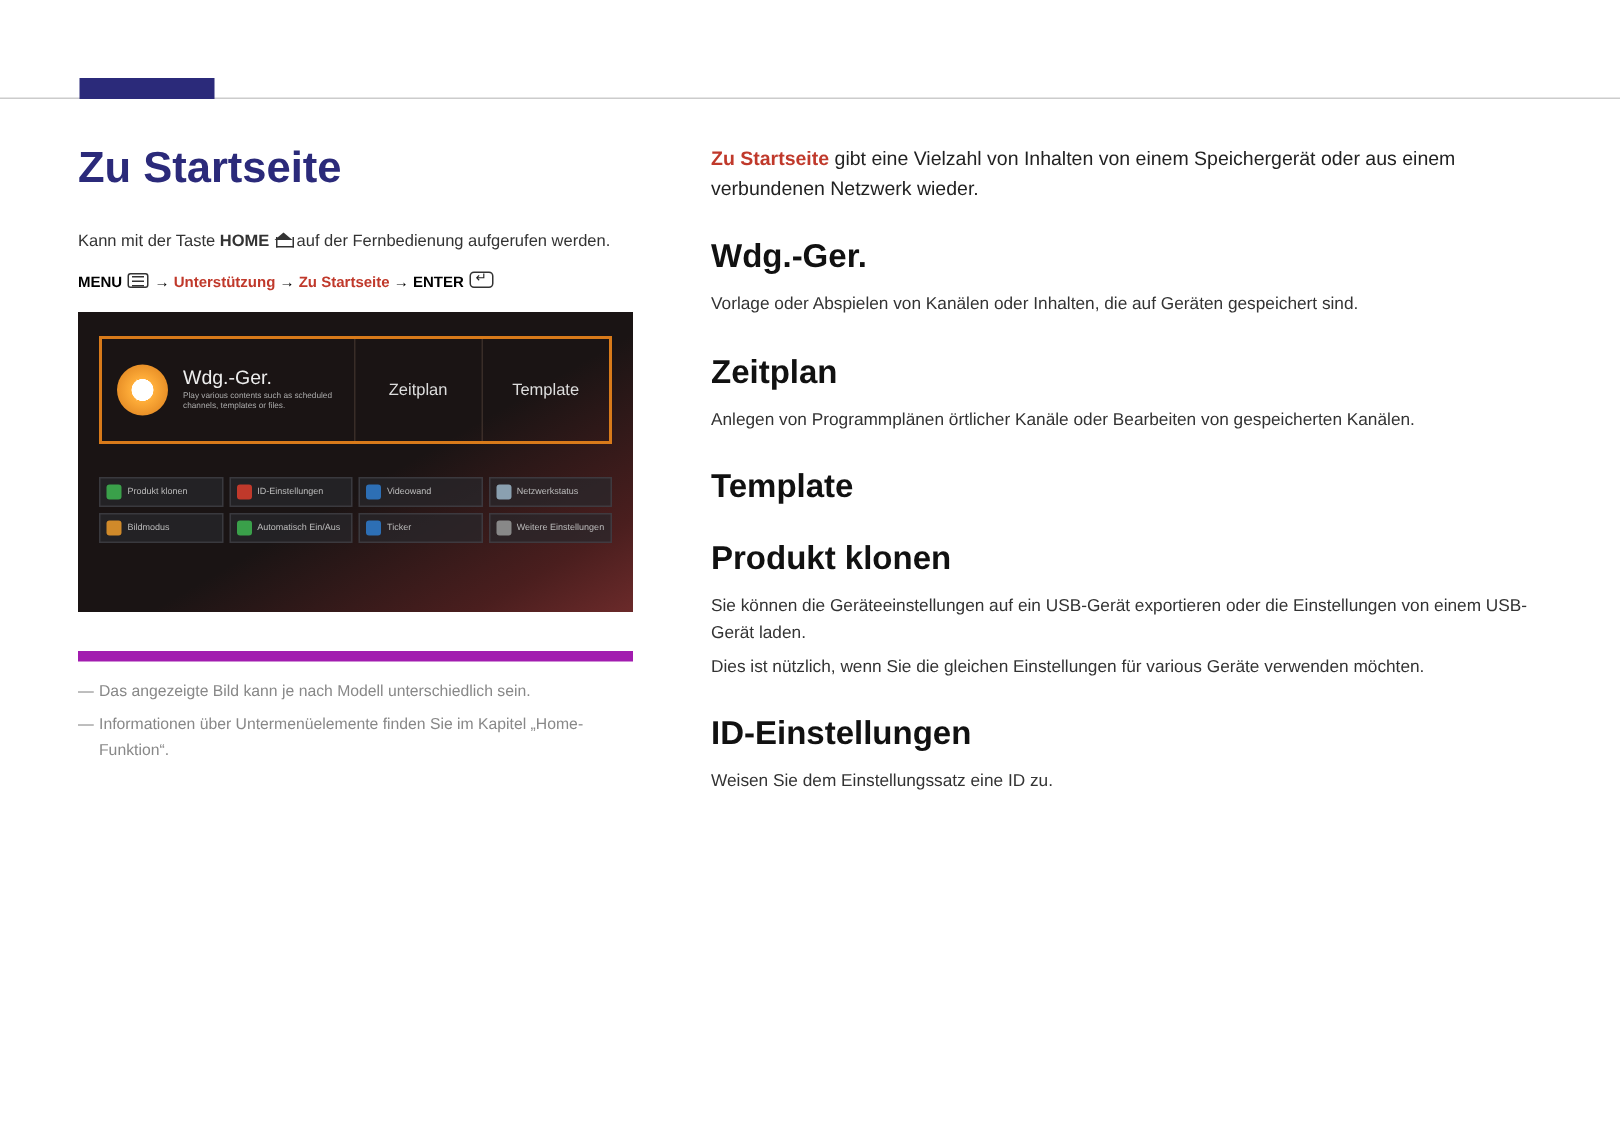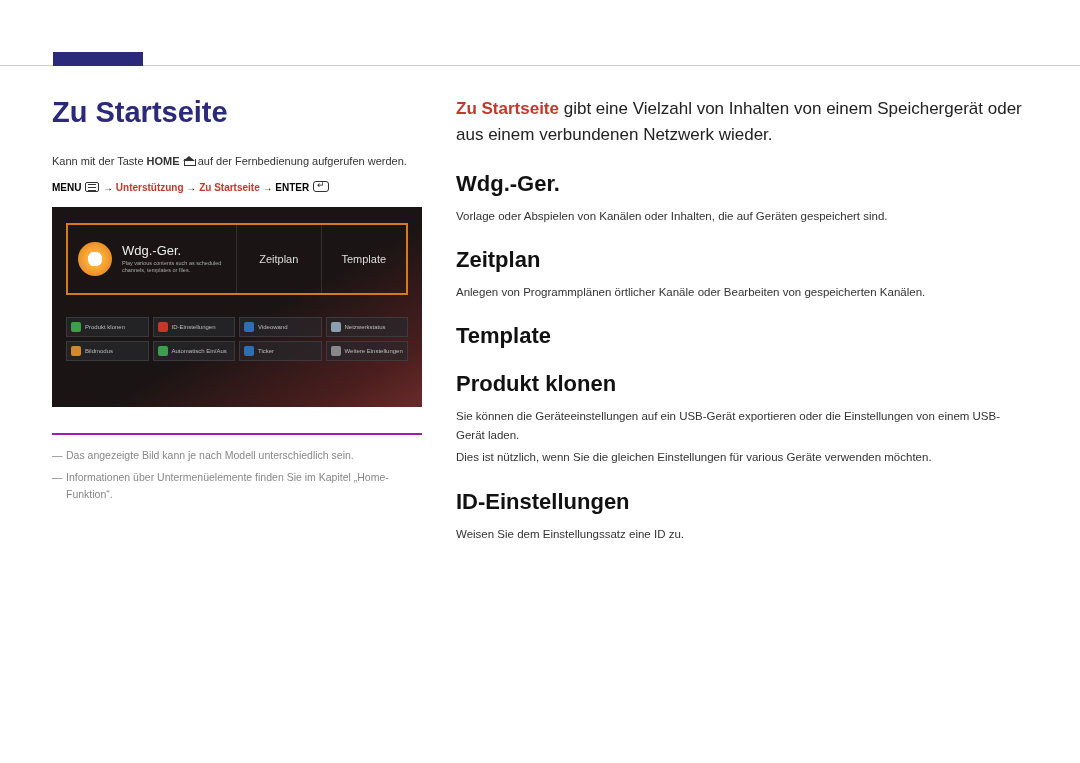--- a/index.html
+++ b/index.html
@@ -19,21 +19,21 @@
     position: absolute;
     left: 53px;
     top: 52px;
     width: 90px;
     height: 14px;
     background: #2b2a7a;
   }
   .page {
     display: flex;
     padding: 30px 52px 0 52px;
-    gap: 34px;
+    gap: 52px;
   }
   .leftcol {
     width: 370px;
     flex: 0 0 370px;
   }
   .rightcol {
     flex: 1;
   }
   h1.main-title {
     color: #2b2a7a;
@@ -168,36 +168,36 @@
     font-size:6px;
     overflow:hidden;
   }
   .ss-chip .dot{
     width:10px;height:10px;
     flex:0 0 10px;
     border-radius:2px;
   }
   .footnotes {
     margin-top:26px;
-    border-top:2px solid #a21caf;
+    border-top:7px solid #a21caf;
     padding-top:12px;
     width:370px;
   }
   .footnotes p{
     font-size:10.5px;color:#888;line-height:1.6;
     padding-left:14px;position:relative;margin-bottom:6px;
   }
   .footnotes p::before{
     content:"―";
     position:absolute;left:0;top:0;color:#888;
   }
 
   
   .intro {
-    font-size:17px;line-height:1.55;margin-bottom:22px;
+    font-size:13px;line-height:1.55;margin-bottom:22px;
   }
   .intro .red { color:#c0392b;font-weight:bold; }
   .section { margin-bottom:22px; }
   .section h2 {
     font-size:22px;
     font-weight:bold;
     color:#111;
     margin-bottom:10px;
   }
   .section p {

